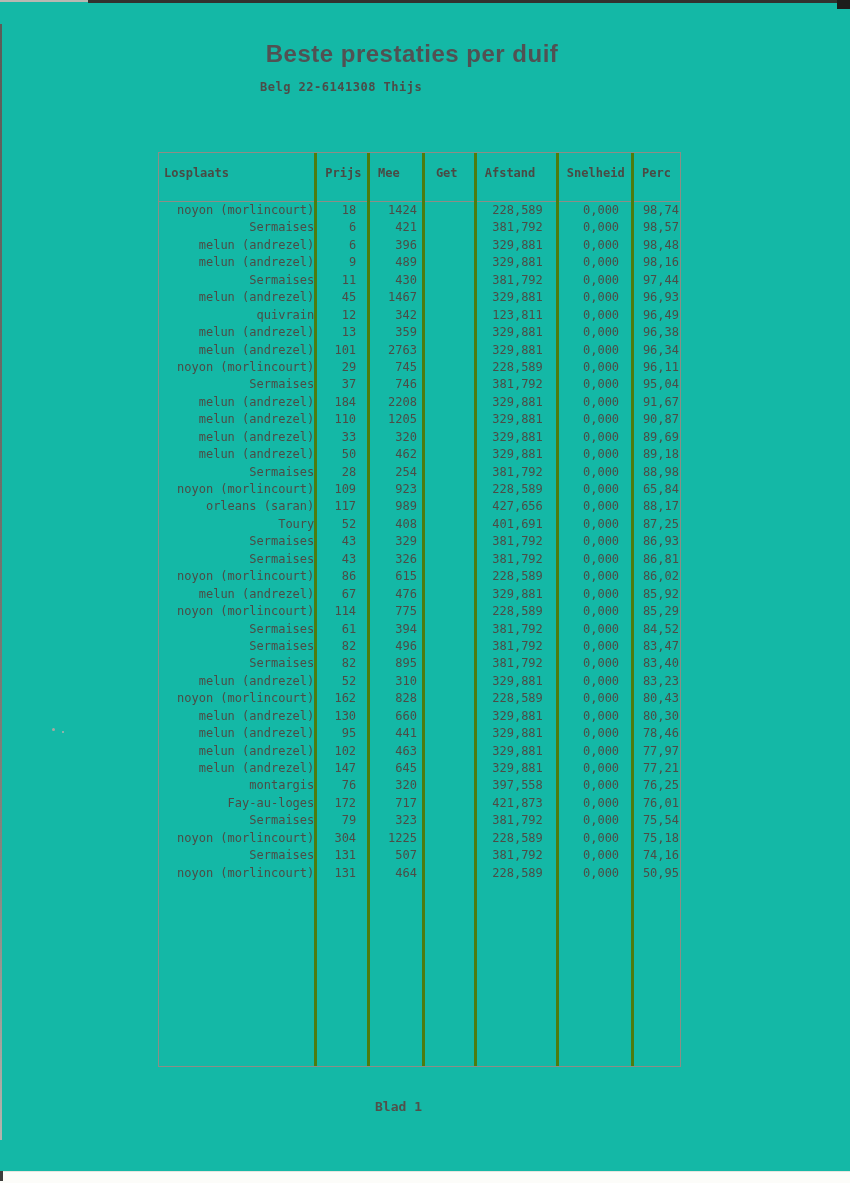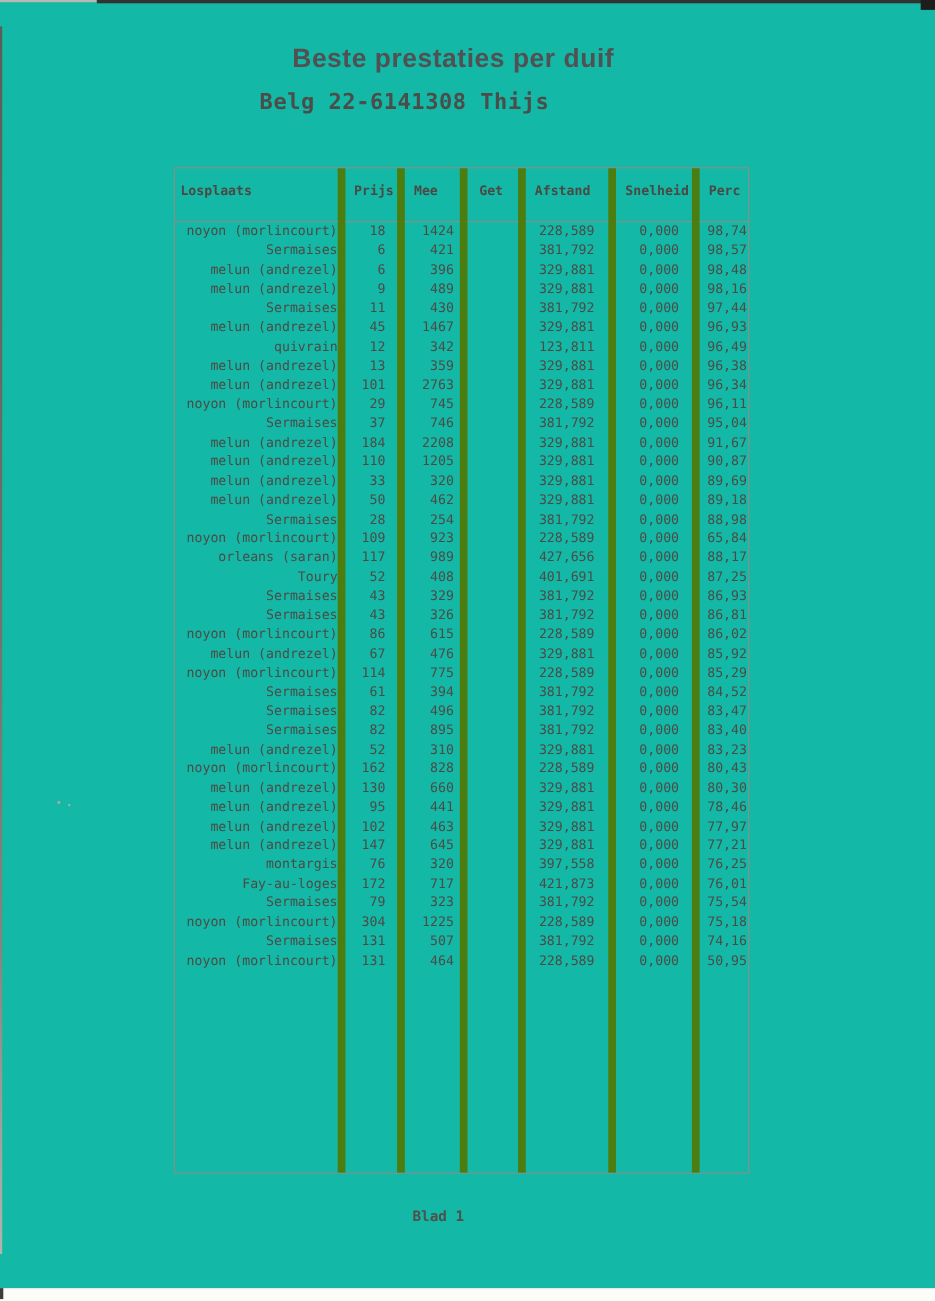--- a/index.html
+++ b/index.html
@@ -19,35 +19,35 @@
   .bottom-mark{position:absolute;left:0;top:1171px;width:3px;height:10px;background:#3c3c3a;}
   .speck1{position:absolute;left:52px;top:728px;width:3px;height:3px;border-radius:50%;background:#a9a8a1;}
   .speck2{position:absolute;left:62px;top:731px;width:2px;height:2px;border-radius:50%;background:#b3b2ab;}
 
   .title{
     position:absolute;left:0;right:26px;top:40px;margin:0;
     text-align:center;font-family:"Liberation Sans", sans-serif;
     font-size:24px;font-weight:bold;color:#515153;letter-spacing:0.5px;
   }
   .subtitle{
-    position:absolute;left:236px;top:80px;
-    font-size:20px;font-weight:bold;color:#4c4c48;letter-spacing:0.5px;
+    position:absolute;left:260px;top:80px;
+    font-size:12px;font-weight:bold;color:#4c4c48;letter-spacing:0.5px;
   }
   .footer{
     position:absolute;left:375px;top:1099px;
     font-size:13px;font-weight:600;color:#50504a;text-align:center;
   }
 
   
   .rtable{
     position:absolute;left:158px;top:152px;width:523px;height:915px;
     box-sizing:border-box;border:1px solid #8d8d86;display:flex;
     font-size:12px;
   }
-  .col{box-sizing:content-box;border-right:7px solid #4d7c0f;}
+  .col{box-sizing:content-box;border-right:3px solid #4d7c0f;}
   .col:last-child{border-right:none;}
   .col:nth-child(1){width:159px}
   .col:nth-child(2){width:51px}
   .col:nth-child(3){width:53px}
   .col:nth-child(4){width:50px}
   .col:nth-child(5){width:81px}
   .col:nth-child(6){width:74px}
   .col:nth-child(7){width:47px}
   .hcell{
     box-sizing:border-box;height:49px;border-bottom:1px solid #8d8d86;

